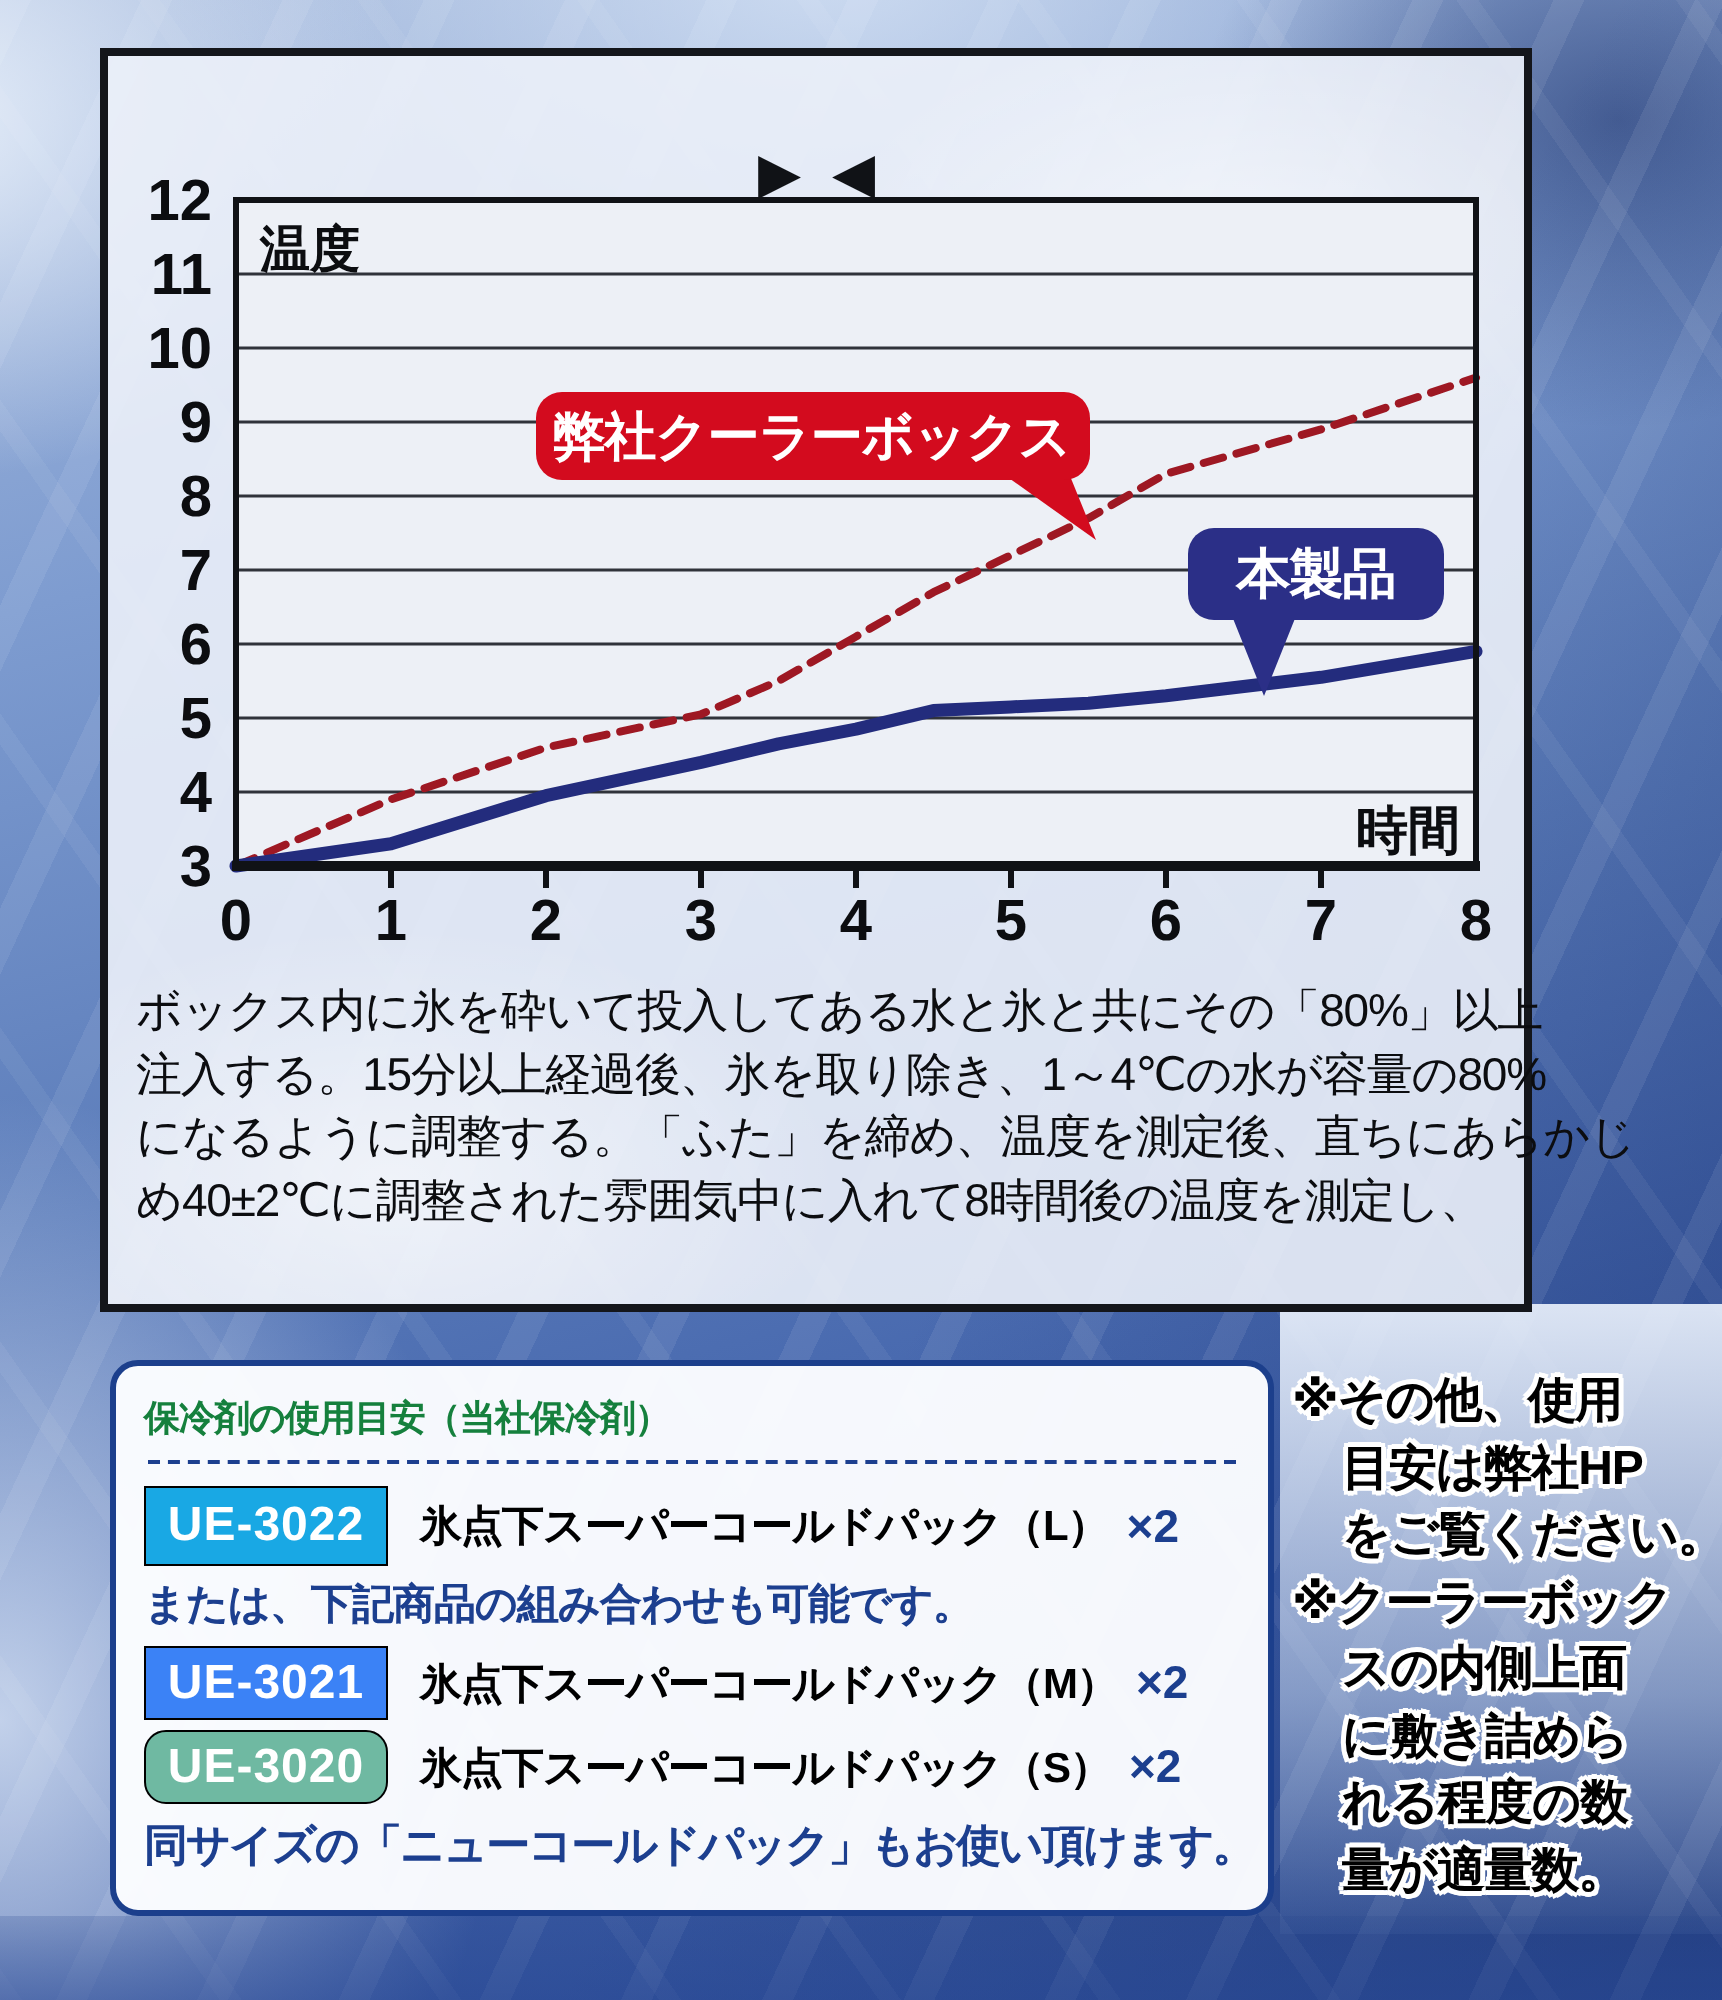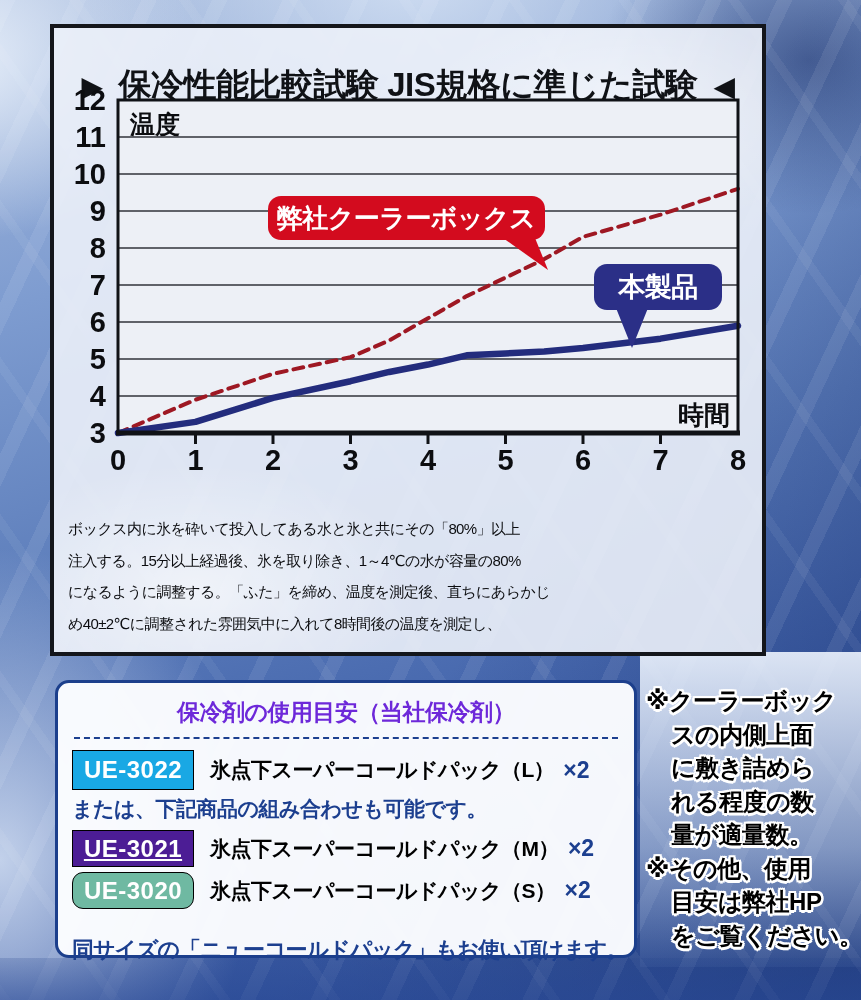--- a/index.html
+++ b/index.html
@@ -32,41 +32,41 @@
       radial-gradient(ellipse 320px 180px at 20% 90%, rgba(255,255,255,0.55), transparent 70%),
       radial-gradient(ellipse 300px 160px at 80% 15%, rgba(255,255,255,0.5), transparent 70%),
       rgba(235,240,248,0.90);}
   .panel-title{position:absolute;left:0;right:0;top:12px;height:46px;
     display:flex;align-items:center;justify-content:center;gap:16px;
     font-size:33px;font-weight:800;color:#101216;letter-spacing:-0.5px;white-space:nowrap;}
   .panel-title .arrow{font-size:28px;transform:translateY(1px);}
   .chart{position:absolute;left:0;top:58px;width:708px;height:400px;}
   .chart svg{display:block;width:708px;height:400px;}
   .method{position:absolute;left:14px;top:462px;width:684px;
-    font-size:15px;line-height:31.6px;font-weight:500;color:#0c0d10;
-    letter-spacing:-0.6px;white-space:nowrap;margin-top:23px;}
+    font-size:23px;line-height:31.6px;font-weight:500;color:#0c0d10;
+    letter-spacing:-0.6px;white-space:nowrap;}
 
   
   .bottom-panel{position:absolute;left:55px;top:680px;width:582px;height:278px;
     box-sizing:border-box;border:3px solid #1c3f8c;border-radius:14px;
     background:rgba(252,253,255,0.97);padding:12px 14px 10px;}
-  .packs-title{text-align:center;color:#6d28d9;font-size:23px;font-weight:800;
+  .packs-title{color:#15803d;font-size:18px;font-weight:800;
     margin:2px 0 9px;letter-spacing:-0.5px;white-space:nowrap;}
   .dash-sep{border:none;border-top:2px dashed #1c3f8f;margin:0 2px 11px;}
   .pack-row{display:flex;align-items:center;margin:5px 0;}
   .badge{width:122px;min-width:122px;height:40px;display:flex;align-items:center;justify-content:center;
     color:#fff;font-weight:800;font-size:24px;letter-spacing:0.5px;
     border:1px solid #000000;box-sizing:border-box;}
   .badge.small{height:37px;}
   .pack-label{margin-left:16px;color:#000000;font-weight:800;font-size:21px;
     letter-spacing:-0.5px;white-space:nowrap;}
   .pack-qty{margin-left:9px;color:#1c3f8f;font-weight:800;font-size:23px;}
   .alt-note{color:#1c3f8f;font-weight:700;font-size:21px;margin:3px 0 7px;
     letter-spacing:-0.5px;white-space:nowrap;}
-  .packs-footer{color:#1c3f8f;font-weight:800;font-size:22px;margin-top:26px;
+  .packs-footer{color:#1c3f8f;font-weight:800;font-size:22px;margin-top:6px;
     letter-spacing:-1px;white-space:nowrap;}
 
   
   .side-notes{position:absolute;left:646px;top:684px;width:215px;}
   .note{margin:0;}
   .note-line{font-size:24px;line-height:33.5px;font-weight:700;color:#000;
     letter-spacing:-0.5px;white-space:nowrap;padding-left:25px;
     text-shadow:-2px -2px 0 #fff,2px -2px 0 #fff,-2px 2px 0 #fff,2px 2px 0 #fff,
                  0 -2.5px 0 #fff,0 2.5px 0 #fff,-2.5px 0 0 #fff,2.5px 0 0 #fff;}
   .note-line.lead{padding-left:0;}
@@ -77,21 +77,20 @@
 <div class="stage">
 
   <div class="ice-bg"></div>
   <div class="ice-shards"></div>
   <div class="ice-light-right"></div>
   <div class="ice-bottom"></div>
 
   <section class="top-panel">
     <h1 class="panel-title">
       <span class="arrow">▶</span>
-      <span>保冷性能比較試験 JIS規格に準じた試験</span>
       <span class="arrow">◀</span>
     </h1>
 
     <div id="chart" class="chart">
         <svg viewBox="0 0 708 400">
           <rect x="64" y="14" width="620" height="333" fill="#edf0f6"></rect>
           <line x1="64" y1="310" x2="684" y2="310" stroke="#30333a" stroke-width="1.6"></line>
           <line x1="64" y1="273" x2="684" y2="273" stroke="#30333a" stroke-width="1.6"></line>
           <line x1="64" y1="236" x2="684" y2="236" stroke="#30333a" stroke-width="1.6"></line>
           <line x1="64" y1="199" x2="684" y2="199" stroke="#30333a" stroke-width="1.6"></line>
@@ -158,42 +157,42 @@
 
     <div class="pack-row">
       <div class="badge" style="background: rgb(25, 168, 228);">UE-3022</div>
       <div class="pack-label">氷点下スーパーコールドパック（L）</div>
       <div class="pack-qty">×2</div>
     </div>
 
     <div class="alt-note">または、下記商品の組み合わせも可能です。</div>
 
     <div class="pack-row">
-      <div class="badge small" style="background: #4c1d95; text-decoration: underline;">UE-3021</div>
+      <div class="badge small" style="background: #3b82f6;">UE-3021</div>
       <div class="pack-label">氷点下スーパーコールドパック（M）</div>
       <div class="pack-qty">×2</div>
     </div>
 
     <div class="pack-row">
       <div class="badge small" style="background: rgb(111, 185, 162); border-radius: 11px;">UE-3020</div>
       <div class="pack-label">氷点下スーパーコールドパック（S）</div>
       <div class="pack-qty">×2</div>
     </div>
 
     <div class="packs-footer">同サイズの「ニューコールドパック」もお使い頂けます。</div>
   </section>
 
   <aside class="side-notes">
     <div class="note">
+      <div class="note-line lead">※その他、使用</div>
+      <div class="note-line">目安は弊社HP</div>
+      <div class="note-line">をご覧ください。</div>
+    </div>
+    <div class="note">
       <div class="note-line lead">※クーラーボック</div>
       <div class="note-line">スの内側上面</div>
       <div class="note-line">に敷き詰めら</div>
       <div class="note-line">れる程度の数</div>
       <div class="note-line">量が適量数。</div>
     </div>
-    <div class="note">
-      <div class="note-line lead">※その他、使用</div>
-      <div class="note-line">目安は弊社HP</div>
-      <div class="note-line">をご覧ください。</div>
-    </div>
   </aside>
 
 </div>
 
 </body></html>

